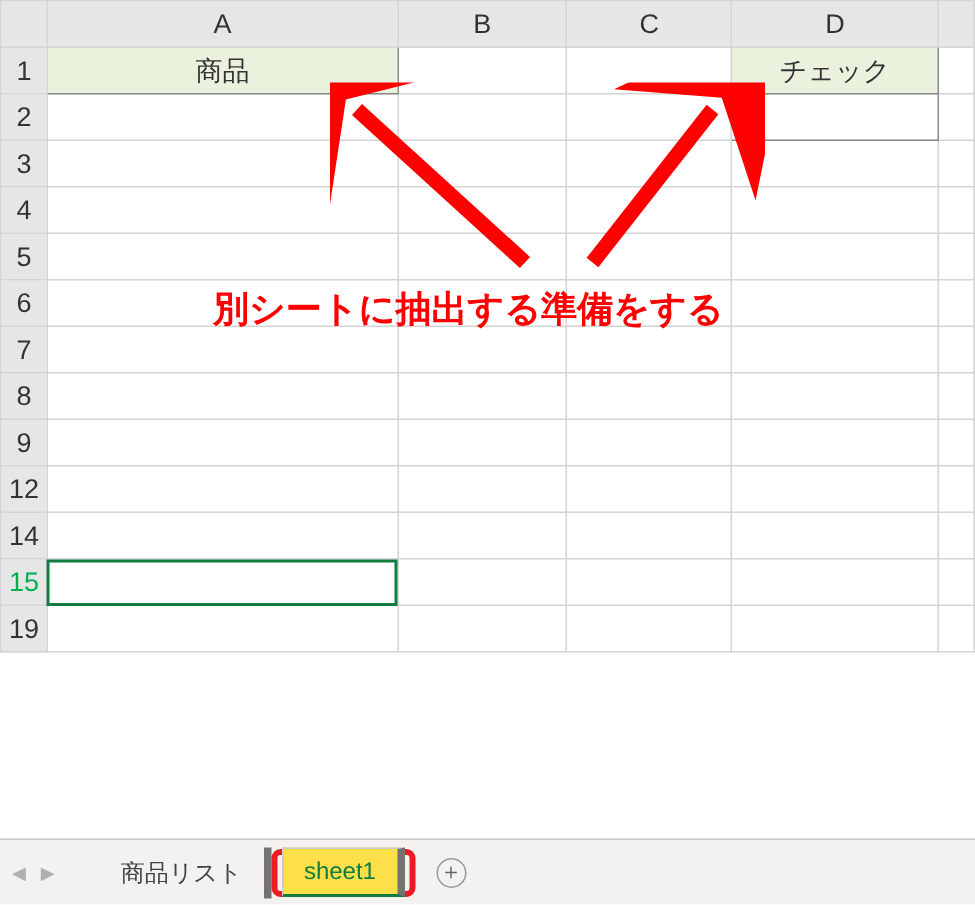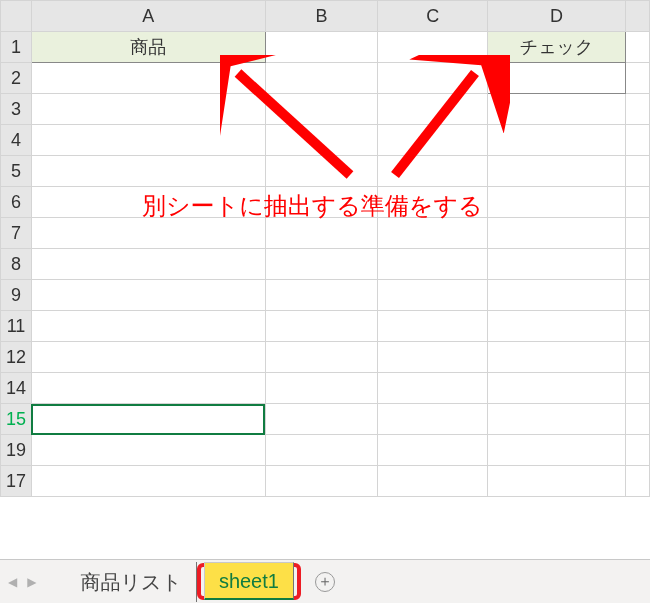--- a/index.html
+++ b/index.html
@@ -56,21 +56,21 @@
   .selected-cell {
     outline: 2px solid #107c41;
     outline-offset: -2px;
   }
   
   .annotation {
     position: absolute;
     pointer-events: none;
     font-size: 24px;
     color: #ff0000;
-    font-weight: normal;
+    font-weight: bold;
     white-space: nowrap;
   }
   .arrow-svg {
     position: absolute;
     pointer-events: none;
   }
   
   .tabbar {
     position: absolute;
     left: 0;
@@ -86,23 +86,23 @@
   .nav-arrows {
     display: flex;
     gap: 10px;
     align-items: center;
     margin-right: 30px;
     color: #b0b0b0;
     font-size: 12px;
   }
   .tab {
     padding: 7px 14px 6px 14px;
-    font-size: 20px;
+    font-size: 16px;
     color: #444;
-    border-right: 1px solid #737373;
+    border-right: 5px solid #737373;
     cursor: pointer;
     background: #f3f2f1;
   }
   .tab.active {
     background: #fde047;
     color: #107c41;
     border-top: 1px solid #c8c8c8;
     border-left: 1px solid #c8c8c8;
     border-bottom: 2px solid #107c41;
   }
@@ -209,28 +209,20 @@
       </tr>
   <tr>
         <th class="hdr rowhdr">9</th>
         <td></td>
         <td></td>
         <td></td>
         <td></td>
         <td></td>
       </tr>
   <tr>
-        <th class="hdr rowhdr">11</th>
-        <td></td>
-        <td></td>
-        <td></td>
-        <td></td>
-        <td></td>
-      </tr>
-  <tr>
         <th class="hdr rowhdr">12</th>
         <td></td>
         <td></td>
         <td></td>
         <td></td>
         <td></td>
       </tr>
   <tr>
         <th class="hdr rowhdr">14</th>
         <td></td>
@@ -242,28 +234,20 @@
   <tr>
         <th class="hdr rowhdr selected-green">15</th>
         <td class="selected-cell"></td>
         <td></td>
         <td></td>
         <td></td>
         <td></td>
       </tr>
   <tr>
         <th class="hdr rowhdr">19</th>
-        <td></td>
-        <td></td>
-        <td></td>
-        <td></td>
-        <td></td>
-      </tr>
-  <tr>
-        <th class="hdr rowhdr">17</th>
         <td></td>
         <td></td>
         <td></td>
         <td></td>
         <td></td>
       </tr>
 </tbody>
   </table>
 
 <svg class="arrow-svg" style="left:220px; top:55px;" width="150" height="130">

